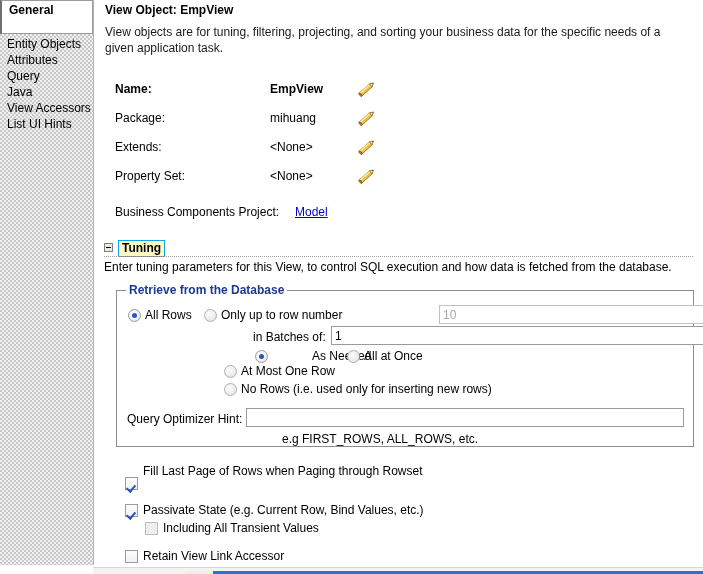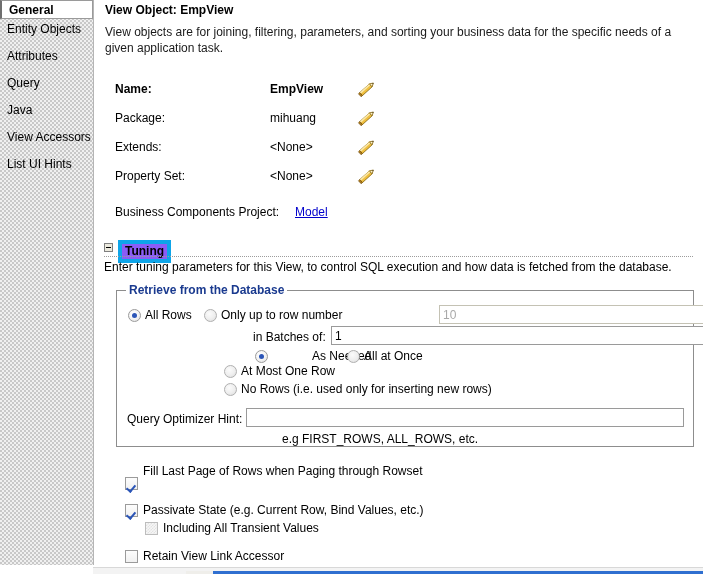--- a/index.html
+++ b/index.html
@@ -34,36 +34,36 @@
     background-size: 4px 4px;
     background-position: 0 0, 2px 2px;
     box-sizing: border-box;
   }
   #nav-list {
     position: absolute;
     left: 0; top: 0;
     width: 93px;
   }
   .nav-item {
-    height: 27px;
+    height: 16px;
     line-height: 20px;
     padding-left: 7px;
     white-space: nowrap;
     font-size: 12px;
     color: #000;
     box-sizing: border-box;
   }
   .nav-item.selected {
     background: #ffffff;
     font-weight: bold;
     border-top: 1px solid #9a9a9a;
     border-right: 1px solid #9a9a9a;
     border-bottom: 1px solid #9a9a9a;
     border-left: 2px solid #6e6e6e;
-    height: 19px;
+    height: 34px;
     line-height: 19px;
   }
   .nav-item.plain {
     background: transparent;
   }
   
   .nav-item.plain span {
     background: transparent;
   }
 
@@ -159,22 +159,22 @@
     left: 1px; top: 3px;
     width: 5px; height: 1px;
     background: #000;
   }
   #tuning-label {
     position: absolute;
     left: 14px; top: -1px;
     font-weight: bold;
     font-size: 12px;
     padding: 0 3px 1px 3px;
-    border: 4px solid #0ea5e9;
-    background: #8b5cf6;
+    border: 1px solid #0ea5e9;
+    background: #fef9c3;
     color: #000;
     line-height: 14px;
     white-space: nowrap;
   }
   #tuning-rule {
     position: absolute;
     left: 10px; top: 256px;
     width: 589px;
     border-top: 1px dotted #9c9c9c;
     height: 0;
@@ -336,21 +336,21 @@
       </div>
       <div class="nav-item plain">
         <span>List UI Hints</span>
       </div>
     </div>
   </div>
 
   <div id="content">
 
     <div id="page-title">View Object: EmpView</div>
-    <div id="page-desc">View objects are for joining, filtering, parameters, and sorting your business data for the specific needs of a given application task.</div>
+    <div id="page-desc">View objects are for tuning, filtering, projecting, and sorting your business data for the specific needs of a given application task.</div>
 
     <div class="prop-row" style="top:82px;font-weight:bold;">
       <span class="prop-label">Name:</span>
       <span class="prop-value">EmpView</span>
       <span class="pencil-btn">
         <svg width="22" height="20" viewBox="0 0 22 20">
           <g transform="rotate(-42 11 10)">
             <rect x="4" y="8.5" width="13" height="4" fill="#f0c040" stroke="#8a6a12" stroke-width="0.8"></rect>
             <rect x="4" y="8.5" width="13" height="1.6" fill="#fbe8a8"></rect>
             <polygon points="17,8.5 20.5,10.5 17,12.5" fill="#fdf4d0" stroke="#8a6a12" stroke-width="0.8"></polygon>

